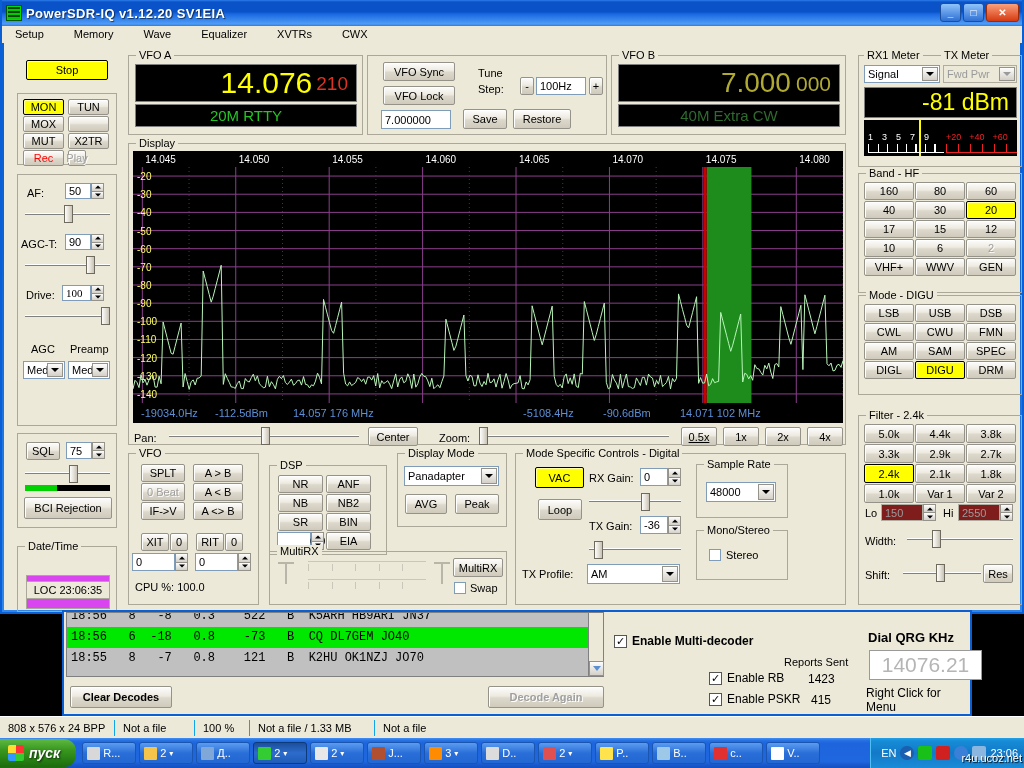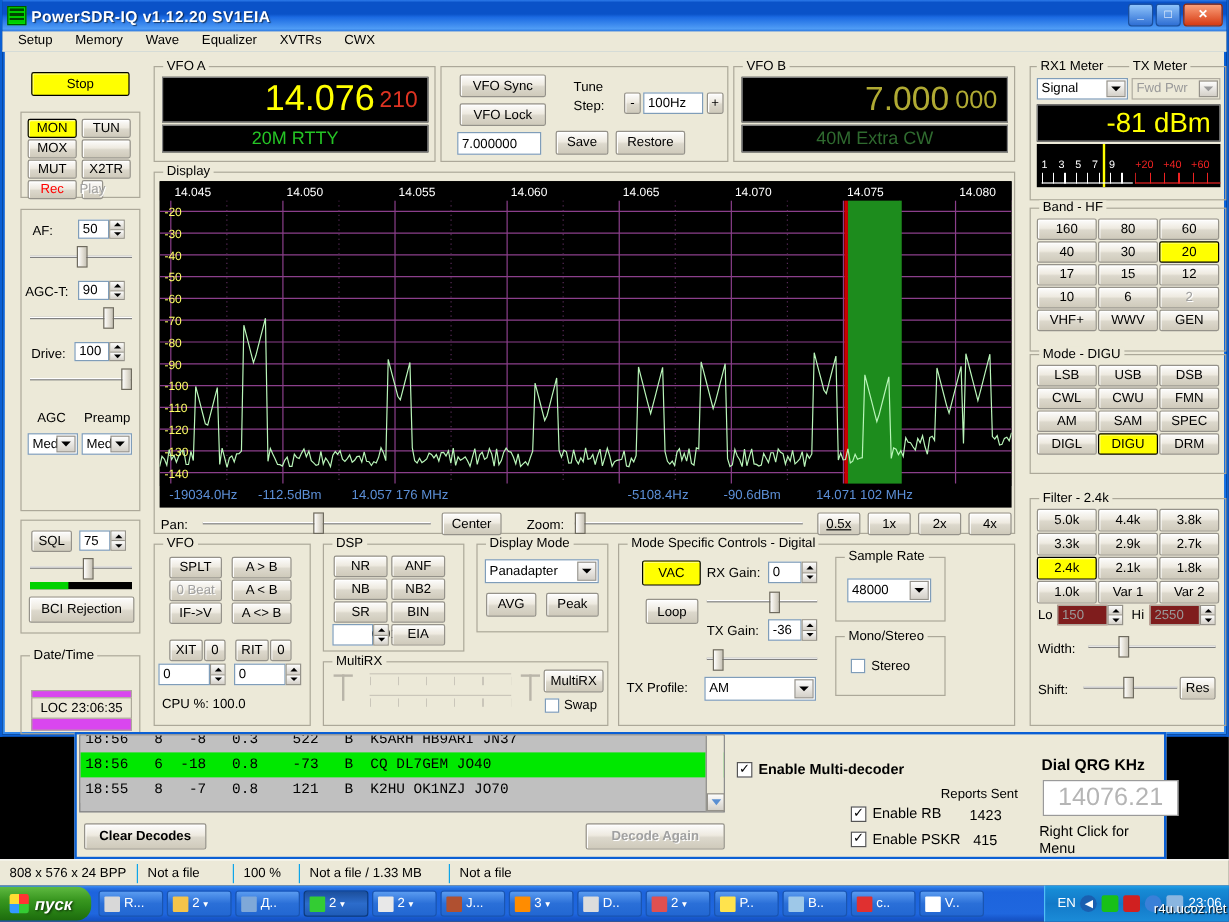--- a/index.html
+++ b/index.html
@@ -37,21 +37,21 @@
   .tb-btn{
     width:21px;height:19px;border:1px solid #1b4f9c; border-radius:3px;
     background:linear-gradient(180deg,#8fc4fb,#2f6fd4);
     color:#fff; font-size:10px; font-weight:bold; line-height:17px; text-align:center;
     font-family:"Liberation Sans",sans-serif;
   }
   .tb-btn.close{ background:linear-gradient(180deg,#fba07b,#d63a12); border-color:#9c2b06; width:33px;}
   
   #menubar{
     height:17px; background:#ece9d8; display:flex; align-items:center;
-    padding-left:6px; gap:5px; border-bottom:1px solid #ece9d8;
+    padding-left:6px; gap:16px; border-bottom:1px solid #ece9d8;
   }
   #menubar .mi{ padding:1px 7px; font-size:11px; color:#000; }
   
   #client{
     position:absolute; left:2px; top:43px; right:2px; bottom:2px;
     background:#ece9d8;
   }
   
   .gb{ position:absolute; border:1px solid #aca899; }
   .gb > .gb-title{
@@ -222,21 +222,21 @@
       <div class="spin" style="position:absolute;left:73px;top:59px;height:16px;">
           <i></i>
           <i></i>
         </div>
       <div class="sld" style="left:7px;top:81px;width:85px;height:18px;">
         <div class="track"></div>
           <div class="thumb" style="left:61px;"></div>
       </div>
 
       <span class="lbl" style="left:8px;top:114px;">Drive:</span>
-      <div class="txtbox" style="position:absolute;left:44px;top:110px;width:29px;height:16px;">100</div>
+      <div class="txtbox" style="position:absolute;left:44px;top:110px;width:29px;height:16px;font-family:Liberation Serif, serif;">100</div>
       <div class="spin" style="position:absolute;left:73px;top:110px;height:16px;">
           <i></i>
           <i></i>
         </div>
       <div class="sld" style="left:7px;top:132px;width:85px;height:18px;">
         <div class="track"></div>
           <div class="thumb" style="left:76px;"></div>
       </div>
 
       <span class="lbl" style="left:13px;top:168px;">AGC</span>
@@ -527,21 +527,21 @@
           <i></i>
         </div>
       <div class="txtbox" style="position:absolute;left:66px;top:99px;width:43px;height:18px;">0</div>
       <div class="spin" style="position:absolute;left:109px;top:99px;height:18px;">
           <i></i>
           <i></i>
         </div>
       <span class="lbl" style="left:6px;top:127px;">CPU %: 100.0</span>
     </div>
 
-    <div class="gb" style="left:265px;top:410px;width:118px;height:90px;">
+    <div class="gb" style="left:265px;top:422px;width:118px;height:90px;">
       <span class="gb-title">DSP</span>
       <div class="btn" style="position:absolute;left:8px;top:9px;width:45px;height:18px;">NR</div>
       <div class="btn" style="position:absolute;left:56px;top:9px;width:45px;height:18px;">ANF</div>
       <div class="btn" style="position:absolute;left:8px;top:28px;width:45px;height:18px;">NB</div>
       <div class="btn" style="position:absolute;left:56px;top:28px;width:45px;height:18px;">NB2</div>
       <div class="btn" style="position:absolute;left:8px;top:47px;width:45px;height:18px;">SR</div>
       <div class="btn" style="position:absolute;left:56px;top:47px;width:45px;height:18px;">BIN</div>
       <div class="txtbox" style="position:absolute;left:7px;top:66px;width:34px;height:18px;padding-left:32px;">0.010</div>
       <div class="spin" style="position:absolute;left:41px;top:66px;height:18px;">
           <i></i>

